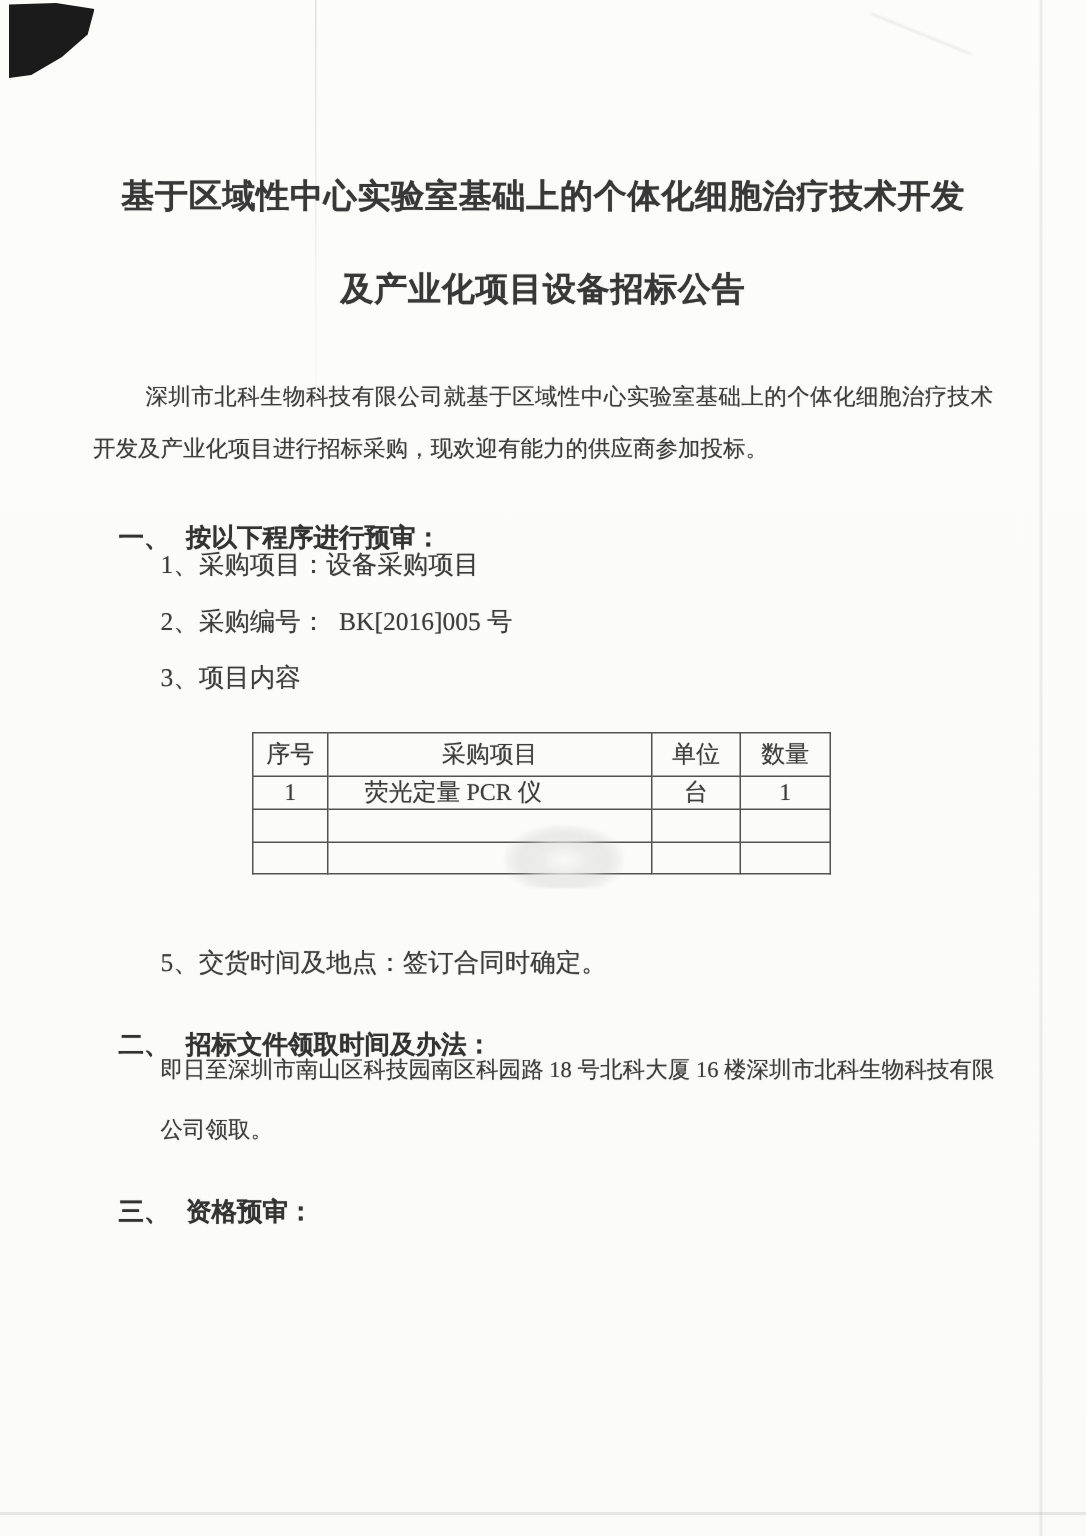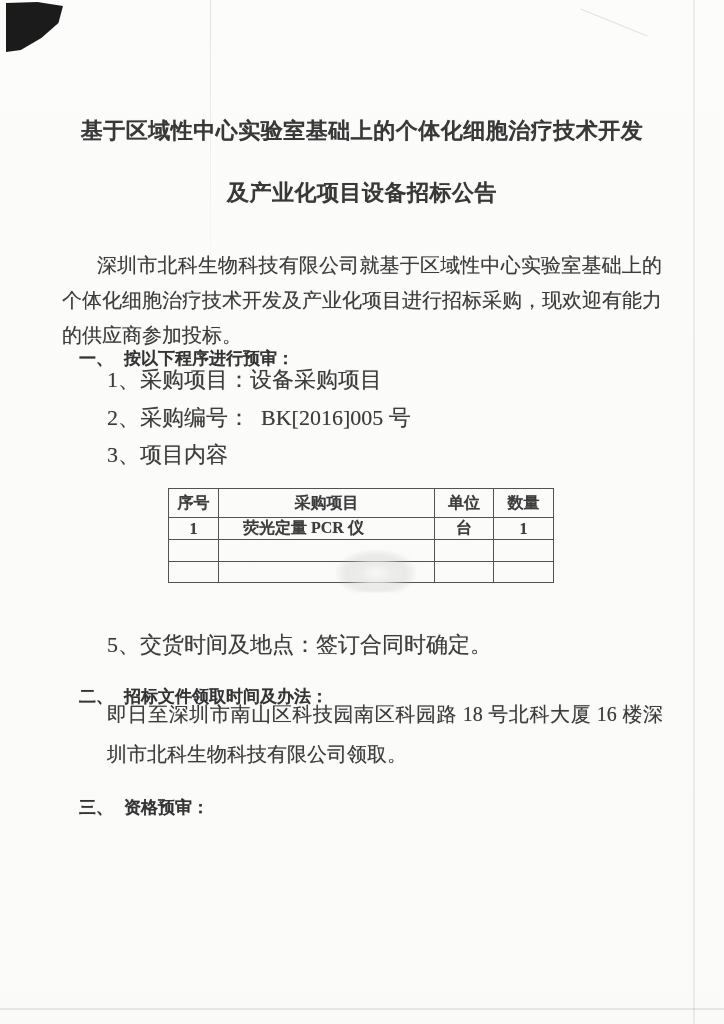--- a/index.html
+++ b/index.html
@@ -22,36 +22,36 @@
     left: 0; right: 0;
     text-align: center;
     font-size: 22px;
     font-weight: bold;
     letter-spacing: 0.5px;
     color: #383838;
   }
   .title1 { top: 116px; }
   .title2 { top: 178px; }
   .para {
-    font-size: 20px;
+    font-size: 15px;
     text-align: justify;
     text-justify: inter-ideograph;
   }
   .intro { left: 62px; top: 248px; width: 600px; line-height: 35px; text-indent: 35px; }
   .sec-heading {
     left: 62px;
     font-size: 17px;
     font-weight: bold;
     color: #333;
   }
   .sec-num { display: inline-block; width: 45px; }
   .s1 { top: 327px; }
   .s2 { top: 665px; }
   .s3 { top: 776px; }
-  .doc-item { left: 107px; font-size: 22px; }
+  .doc-item { left: 107px; font-size: 17px; }
   .i1 { top: 365px; }
   .i2 { top: 403px; }
   .i3 { top: 440px; }
   .i4 { top: 592px; }
   .i5 { top: 630px; }
   .p2 { left: 107px; top: 694px; width: 556px; line-height: 40px; }
   .p3 { left: 62px; top: 809px; width: 602px; line-height: 38px; text-indent: 45px; }
 
   
   .spec-table {
@@ -61,21 +61,21 @@
     border-collapse: collapse;
     table-layout: fixed;
     font-size: 16px;
     color: #3d3d3d;
   }
   .spec-table td, .spec-table th {
     border: 1px solid #525252;
     padding: 0;
     text-align: center;
     vertical-align: middle;
-    font-weight: bold;
+    font-weight: normal;
     text-shadow: 0 0 0.7px rgba(70,70,70,0.5);
     overflow: hidden;
   }
   .spec-table .rh { height: 29px; }
   .spec-table .r1 { height: 21px; }
   .spec-table .r2 { height: 22px; }
   .spec-table .r3 { height: 21px; }
   .spec-table .cell-name { text-align: left; padding-left: 24px; }
 
   

